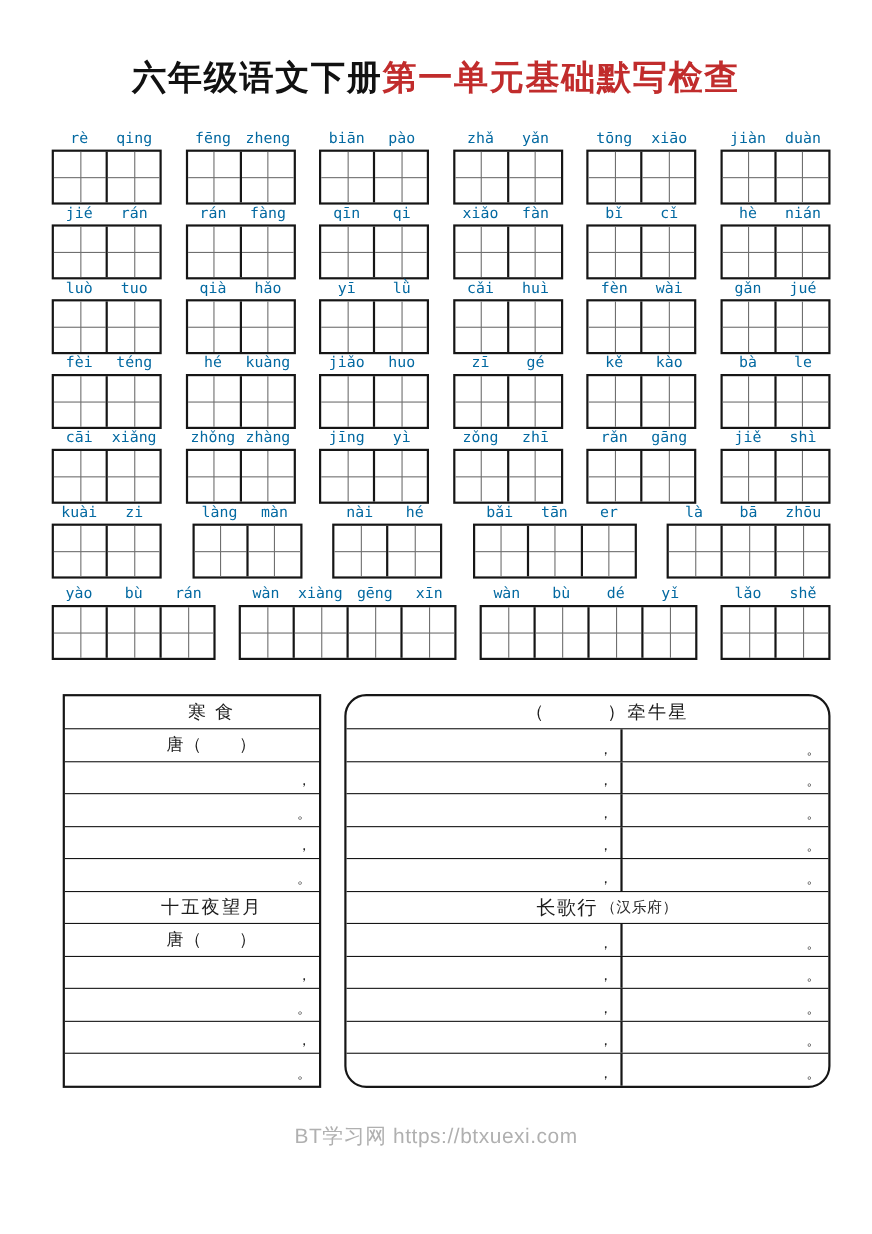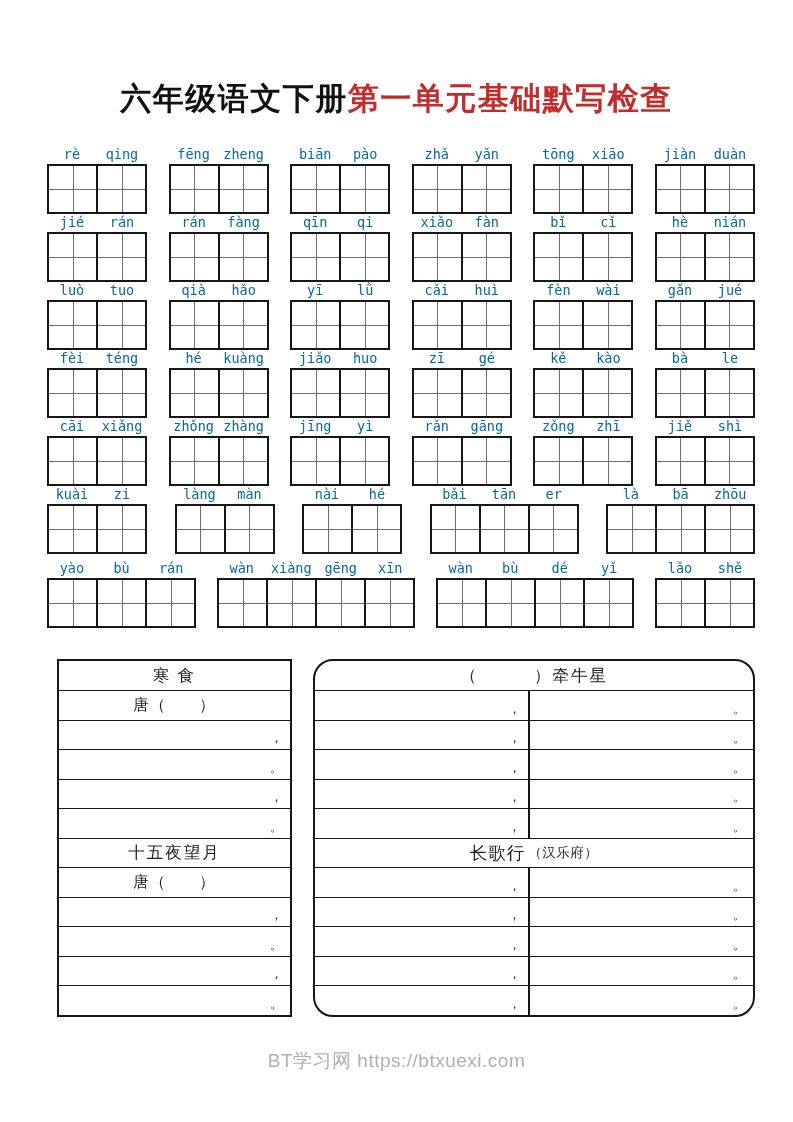--- a/index.html
+++ b/index.html
@@ -4,21 +4,21 @@
 <style>
   html,body{margin:0;padding:0;}
   body{
     width:793px;height:1122px;background:#ffffff;overflow:hidden;
     font-family:"Liberation Serif","DejaVu Serif",serif;
   }
   .page{position:relative;width:793px;height:1122px;background:#fff;}
 
   
   .title{
-    margin:0;padding-top:78px;text-align:center;
+    margin:0;padding-top:50px;text-align:center;
     font-size:31px;font-weight:bold;letter-spacing:1.5px;color:#111;
     line-height:1.35;
   }
   .t-red{}
 
   
   .word-grid{margin:26px 38px 0 47px;}
   .word-row{display:flex;justify-content:space-between;height:68px;}
   .word-row:last-child{margin-top:6px;}
   .word-group{display:flex;flex-direction:column;}
@@ -35,21 +35,21 @@
   }
   .char-cell::after{
     content:"";position:absolute;left:0;right:0;top:50%;height:1px;background:#6f6f6f;
   }
 
   
   .poem-area{display:flex;margin:31px 0 0 57px;align-items:flex-start;}
   .poem-table{border:2px solid #161616;background:#fff;}
   .poem-table.left{width:231px;margin-right:21px;}
   .poem-table.right{width:438px;border-radius:20px;}
-  .pt-row{height:29.5px;box-sizing:border-box;border-top:1.5px solid #161616;}
+  .pt-row{height:29.5px;box-sizing:border-box;border-top:1.5px solid #161616;padding-left:36px;}
   .pt-row:first-child{border-top:none;}
   .pt-header{
     display:flex;align-items:center;justify-content:center;
     font-size:16.5px;color:#1d1d1d;letter-spacing:2px;
   }
   .pt-sub{font-size:15.5px;letter-spacing:1px;}
   .pt-line{
     display:flex;align-items:flex-end;justify-content:flex-end;
     padding:0 7px 2px 0;font-size:13px;color:#222;
   }
@@ -356,32 +356,32 @@
             <span class="pinyin-syllable">jīng</span>
             <span class="pinyin-syllable">yì</span>
           </div>
           <div class="char-boxes">
             <div class="char-cell"></div>
             <div class="char-cell"></div>
           </div>
         </div>
         <div class="word-group">
           <div class="pinyin-row">
+            <span class="pinyin-syllable">zǒng</span>
+            <span class="pinyin-syllable">zhī</span>
+          </div>
+          <div class="char-boxes">
+            <div class="char-cell"></div>
+            <div class="char-cell"></div>
+          </div>
+        </div>
+        <div class="word-group">
+          <div class="pinyin-row">
             <span class="pinyin-syllable">rǎn</span>
             <span class="pinyin-syllable">gāng</span>
-          </div>
-          <div class="char-boxes">
-            <div class="char-cell"></div>
-            <div class="char-cell"></div>
-          </div>
-        </div>
-        <div class="word-group">
-          <div class="pinyin-row">
-            <span class="pinyin-syllable">zǒng</span>
-            <span class="pinyin-syllable">zhī</span>
           </div>
           <div class="char-boxes">
             <div class="char-cell"></div>
             <div class="char-cell"></div>
           </div>
         </div>
         <div class="word-group">
           <div class="pinyin-row">
             <span class="pinyin-syllable">jiě</span>
             <span class="pinyin-syllable">shì</span>

